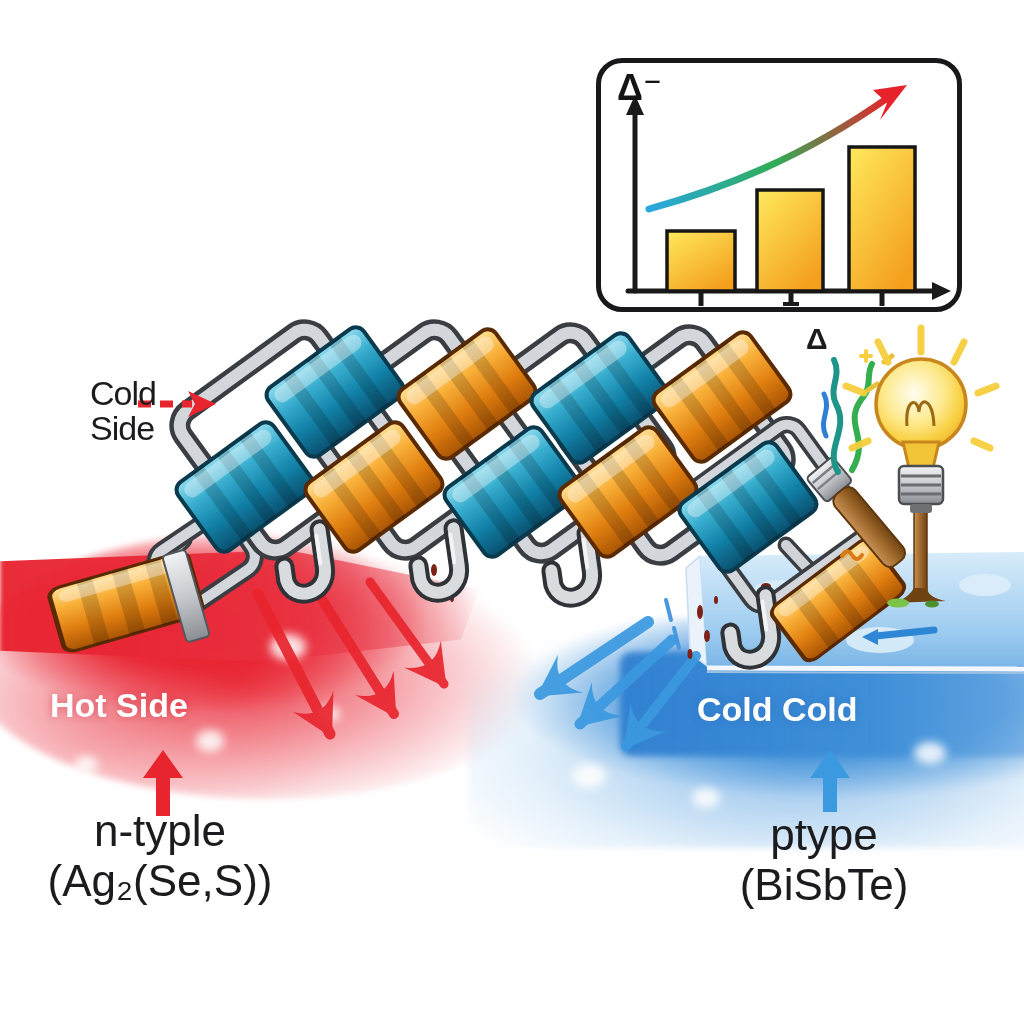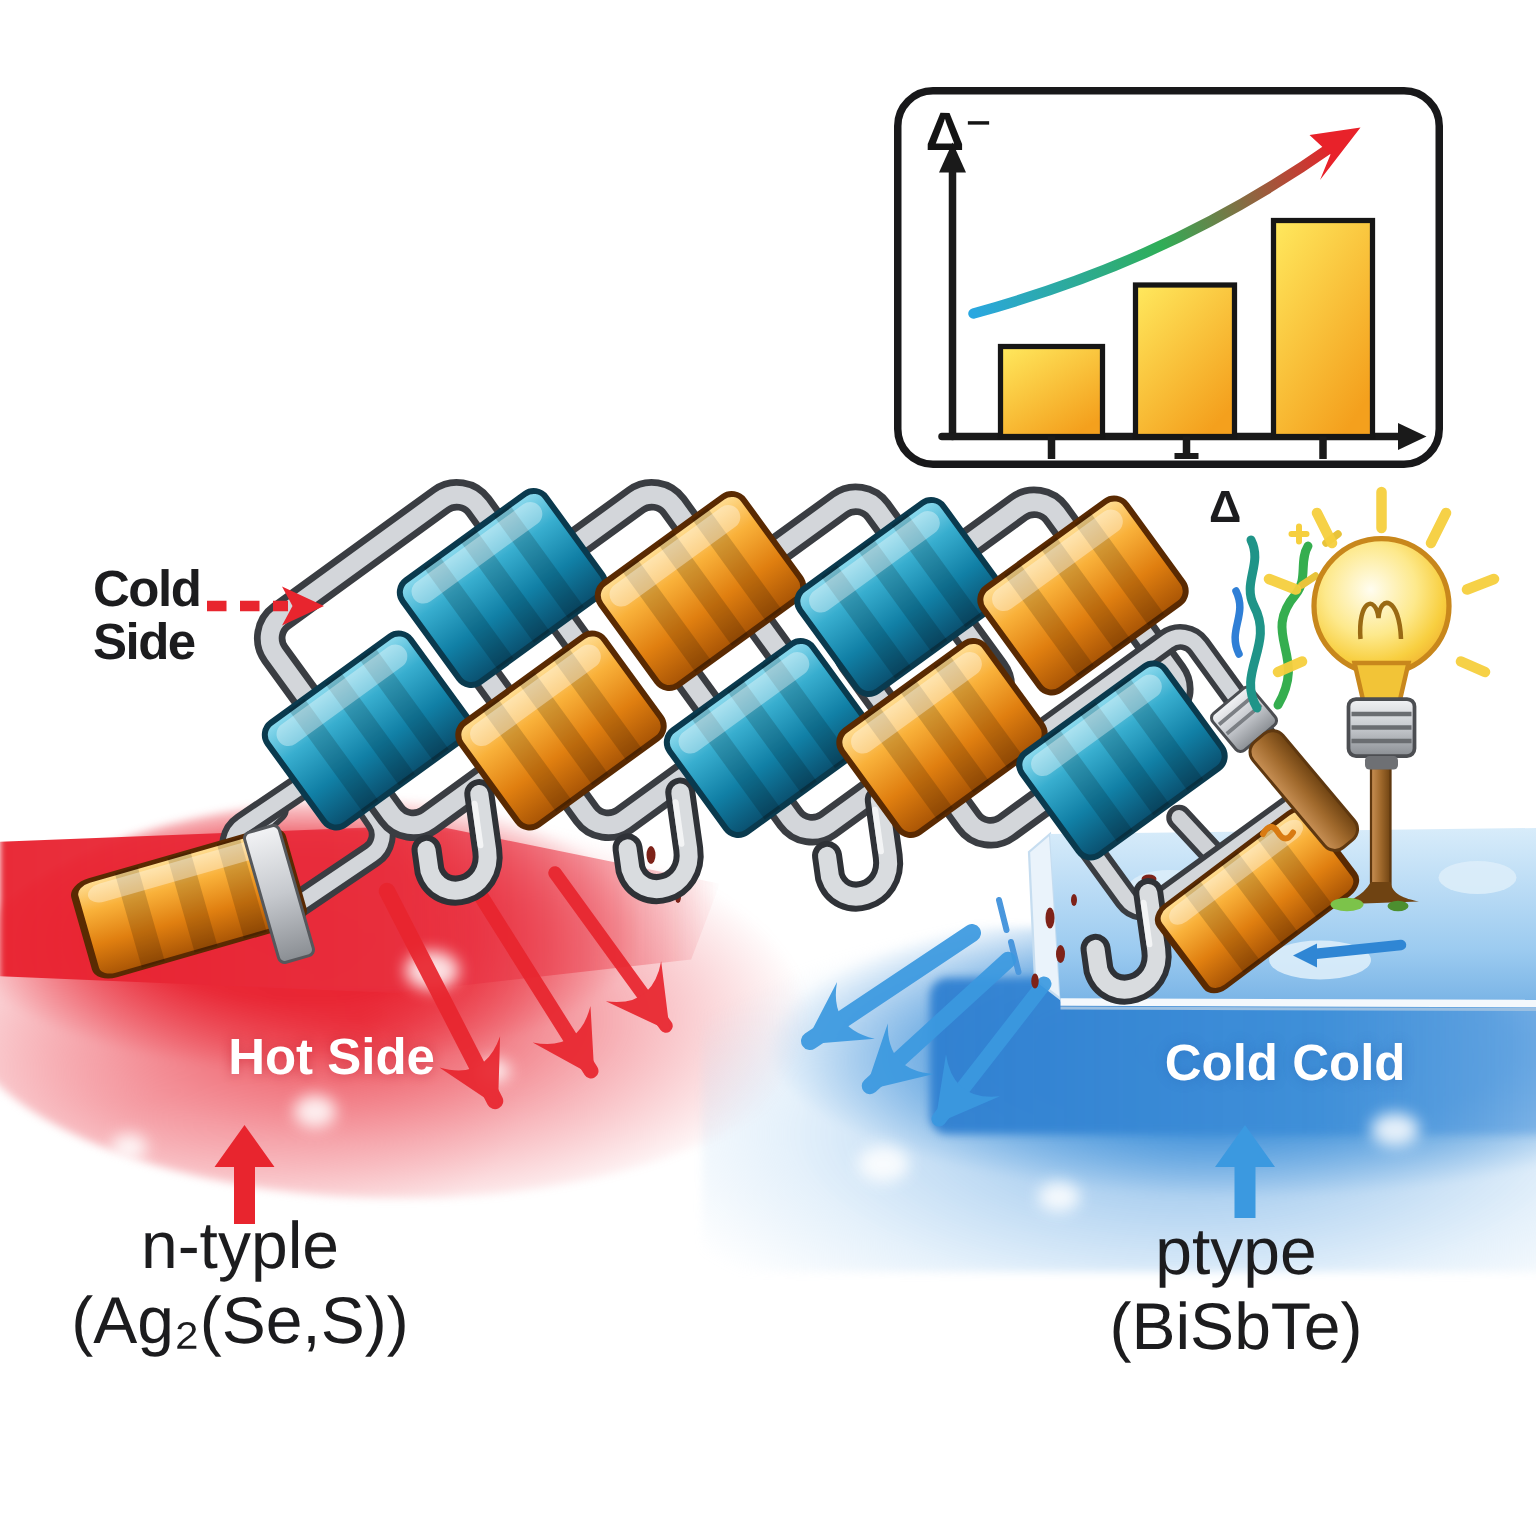--- a/index.html
+++ b/index.html
@@ -16,23 +16,23 @@
     background:linear-gradient(90deg, var(--hot-zone,#e31e2d) 0%, #e8303f 55%, rgba(236,80,92,.55) 85%, rgba(255,255,255,0) 100%);
     clip-path:polygon(0 10%,60% 0,100% 35%,96% 80%,55% 100%,0 90%);}
   .zone-cold{left:468px;top:618px;width:586px;height:230px;filter:blur(3px);
     background:
       radial-gradient(320px 100px at 62% 35%, var(--cold-zone,#3b8ed8) 0%, rgba(59,142,216,.85) 55%, rgba(59,142,216,0) 100%),
       radial-gradient(380px 150px at 55% 60%, rgba(90,160,224,.7) 0%, rgba(190,220,245,.4) 70%, rgba(255,255,255,0) 100%);}
   .zone-cold-deep{left:620px;top:652px;width:430px;height:104px;border-radius:12px;filter:blur(3px);
     background:linear-gradient(90deg, rgba(47,127,208,.95) 0%, #3f8fd8 60%, rgba(120,175,230,.65) 100%);}
   .spot{background:#fff;border-radius:50%;filter:blur(5px);opacity:.85;}
   
-  .tlabel{color:var(--text-dark,#1c1c1e);font-weight:700;}
+  .tlabel{color:var(--text-dark,#1c1c1e);font-weight:400;margin-left:28px;}
   #cold-pointer{left:62px;top:376px;font-size:34px;line-height:1.02;letter-spacing:-1px;}
-  .zone-label{width:240px;text-align:right;font-size:34px;font-weight:700;color:var(--zone-text,#fff);}
+  .zone-label{width:240px;text-align:left;font-size:34px;font-weight:700;color:var(--zone-text,#fff);}
   #hot-label{left:50px;top:686px;text-shadow:0 0 8px rgba(190,20,35,.45);}
   #cold-label{left:697px;top:690px;text-shadow:0 0 8px rgba(40,100,180,.45);}
   .mat{width:300px;text-align:center;color:var(--text-dark,#1f1f22);font-weight:500;font-size:44px;line-height:50px;}
   #mat-left{left:10px;top:806px;}
   #mat-right{left:674px;top:810px;}
   #delta-mid{left:806px;top:322px;font-size:30px;font-weight:800;color:#1c1c1e;}
   
   #inset{left:596px;top:58px;width:366px;height:254px;border:5px solid #18181a;border-radius:26px;
          box-sizing:border-box;background:#fff;}
   #inset svg{position:absolute;left:0;top:0;}

